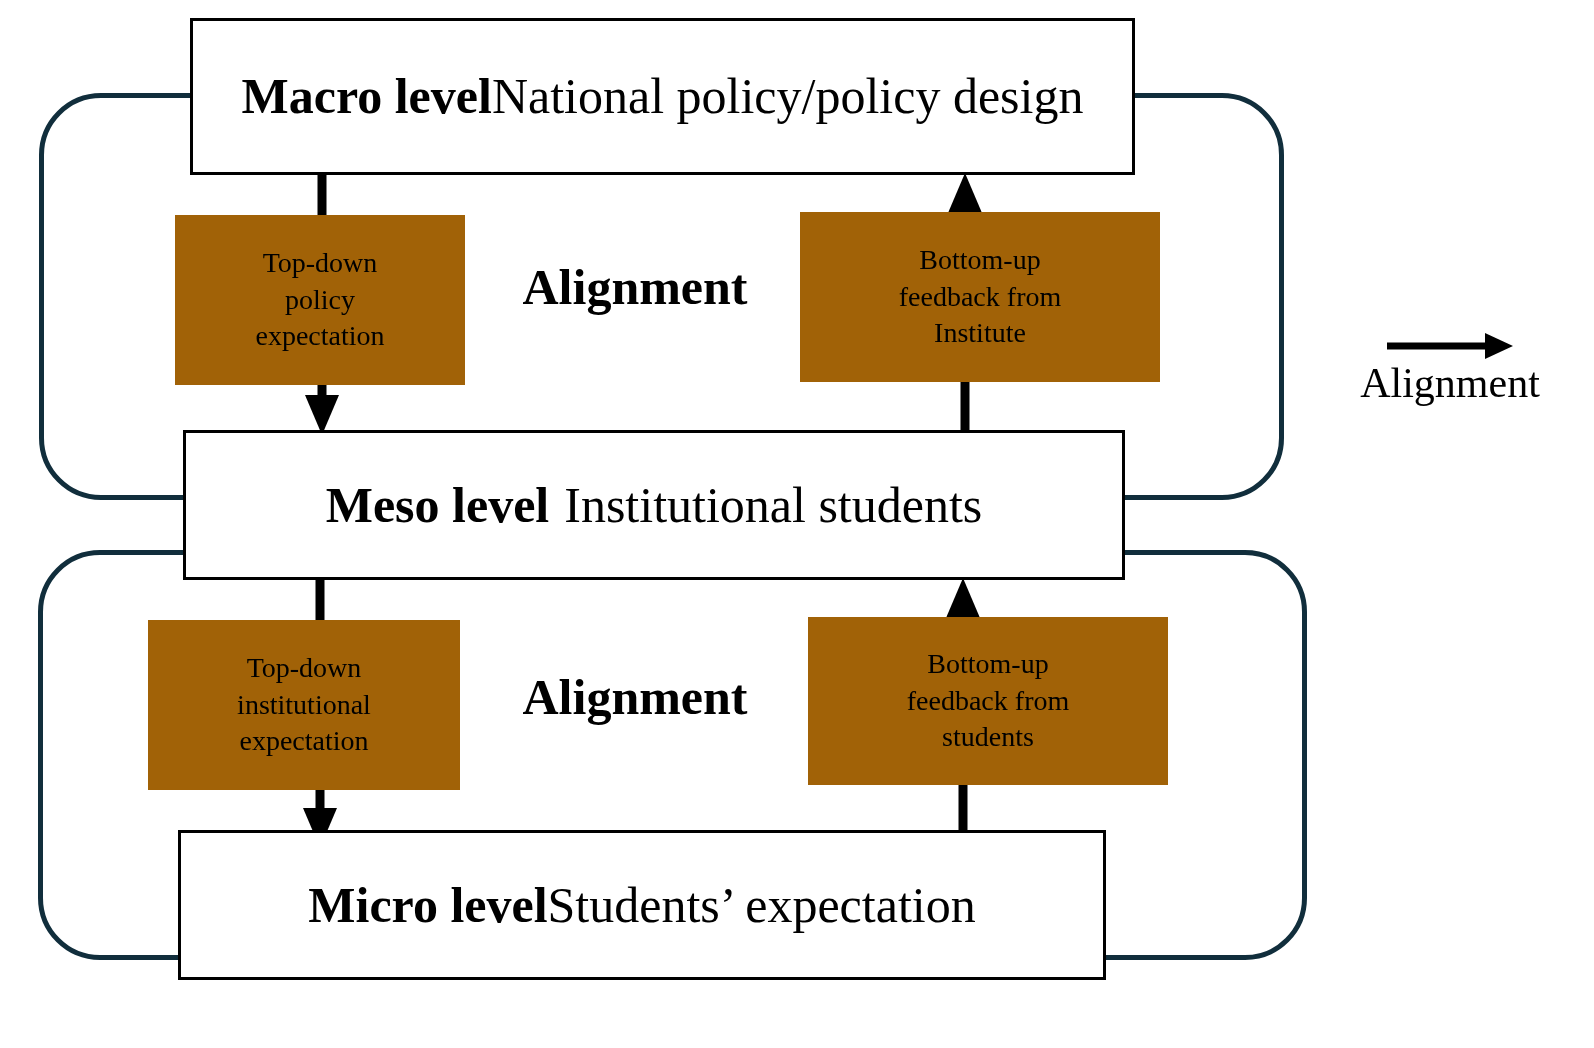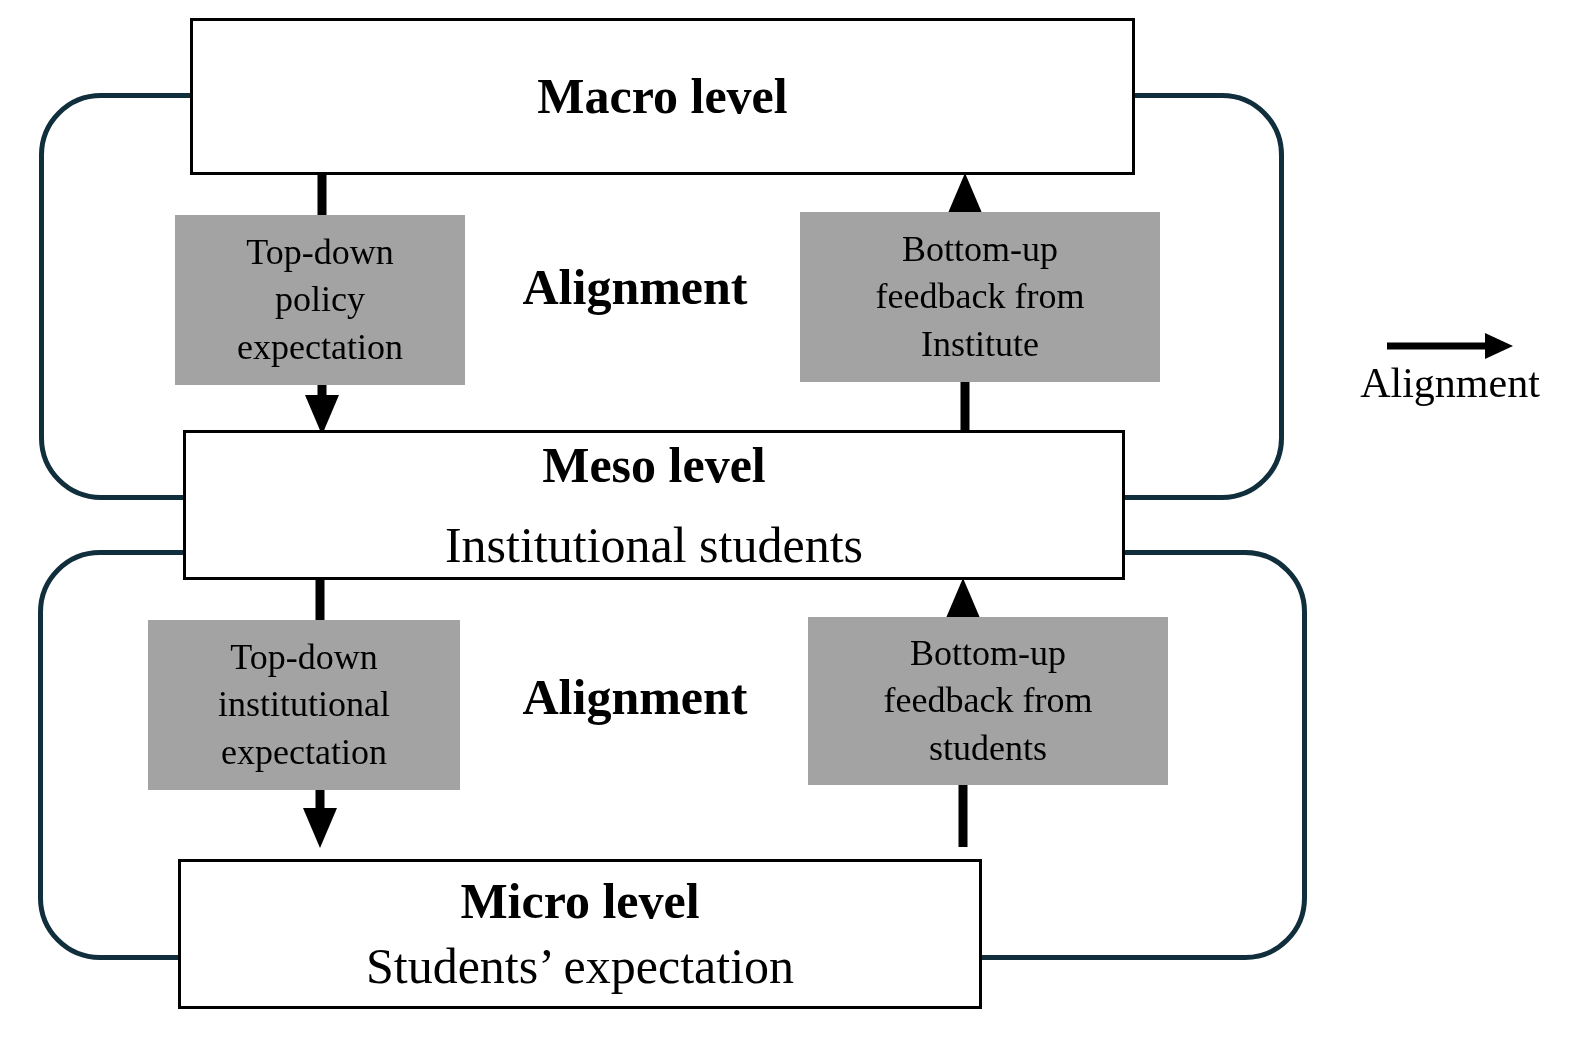--- a/index.html
+++ b/index.html
@@ -47,39 +47,39 @@
   #arrow-td-inst   { left: 303px; top: 580px; height: 268px; }
   #arrow-bu-stud   { left: 946px; top: 578px; height: 269px; }
 
   
   .level-box {
     position: absolute;
     box-sizing: border-box;
     background: #ffffff;
     border: 3px solid #000000;
     z-index: 3;
-    display: flex; flex-direction: column;
+    display: flex; 
     align-items: center; justify-content: center;
     text-align: left;
   }
   .level-title    { font-weight: bold; font-size: 50px; line-height: 1.3; }
   .level-subtitle { font-size: 50px; line-height: 1.3; }
 
   #macro-box { left: 190px; top: 18px;  width: 945px; height: 157px; }
   #meso-box  { left: 183px; top: 430px; width: 942px; height: 150px; gap: 15px; }
-  #micro-box { left: 178px; top: 859px; width: 804px; height: 150px; }
+  #micro-box { left: 178px; top: 830px; width: 928px; height: 150px; }
 
   
   .flow-label {
     position: absolute;
-    background: #a3a3a3;
+    background: #a16207;
     z-index: 2;
     display: flex; align-items: center; justify-content: center;
     text-align: center;
-    font-size: 36px;
+    font-size: 28px;
     line-height: 1.32;
     white-space: pre-line;
   }
   #label-td-policy { left: 175px; top: 215px; width: 290px; height: 170px; }
   #label-bu-inst   { left: 800px; top: 212px; width: 360px; height: 170px; }
   #label-td-inst   { left: 148px; top: 620px; width: 312px; height: 170px; }
   #label-bu-stud   { left: 808px; top: 617px; width: 360px; height: 168px; }
 
   
   .alignment-label {
@@ -150,20 +150,21 @@
 expectation</div>
   <div class="flow-label" id="label-bu-stud">Bottom-up
 feedback from
 students</div>
 
   <div class="alignment-label" id="align-upper">Alignment</div>
   <div class="alignment-label" id="align-lower">Alignment</div>
 
   <div class="level-box" id="macro-box">
     <div class="level-title">Macro level</div>
+    <div class="level-subtitle">National policy/policy design</div>
   </div>
   <div class="level-box" id="meso-box">
     <div class="level-title">Meso level</div>
     <div class="level-subtitle">Institutional students</div>
   </div>
   <div class="level-box" id="micro-box">
     <div class="level-title">Micro level</div>
     <div class="level-subtitle">Students’ expectation</div>
   </div>
 

